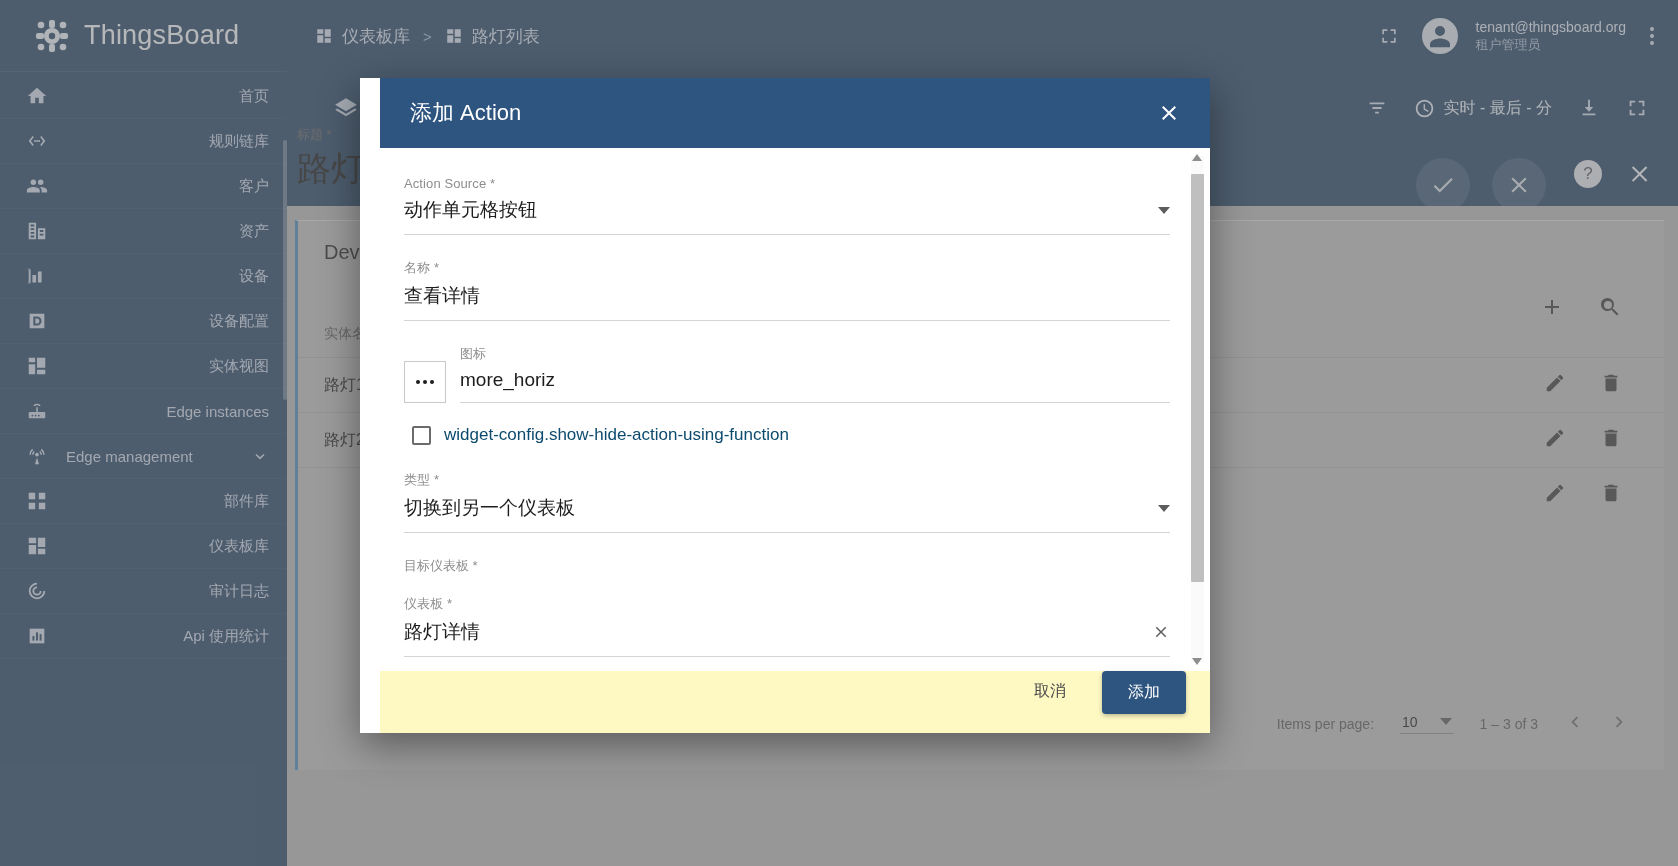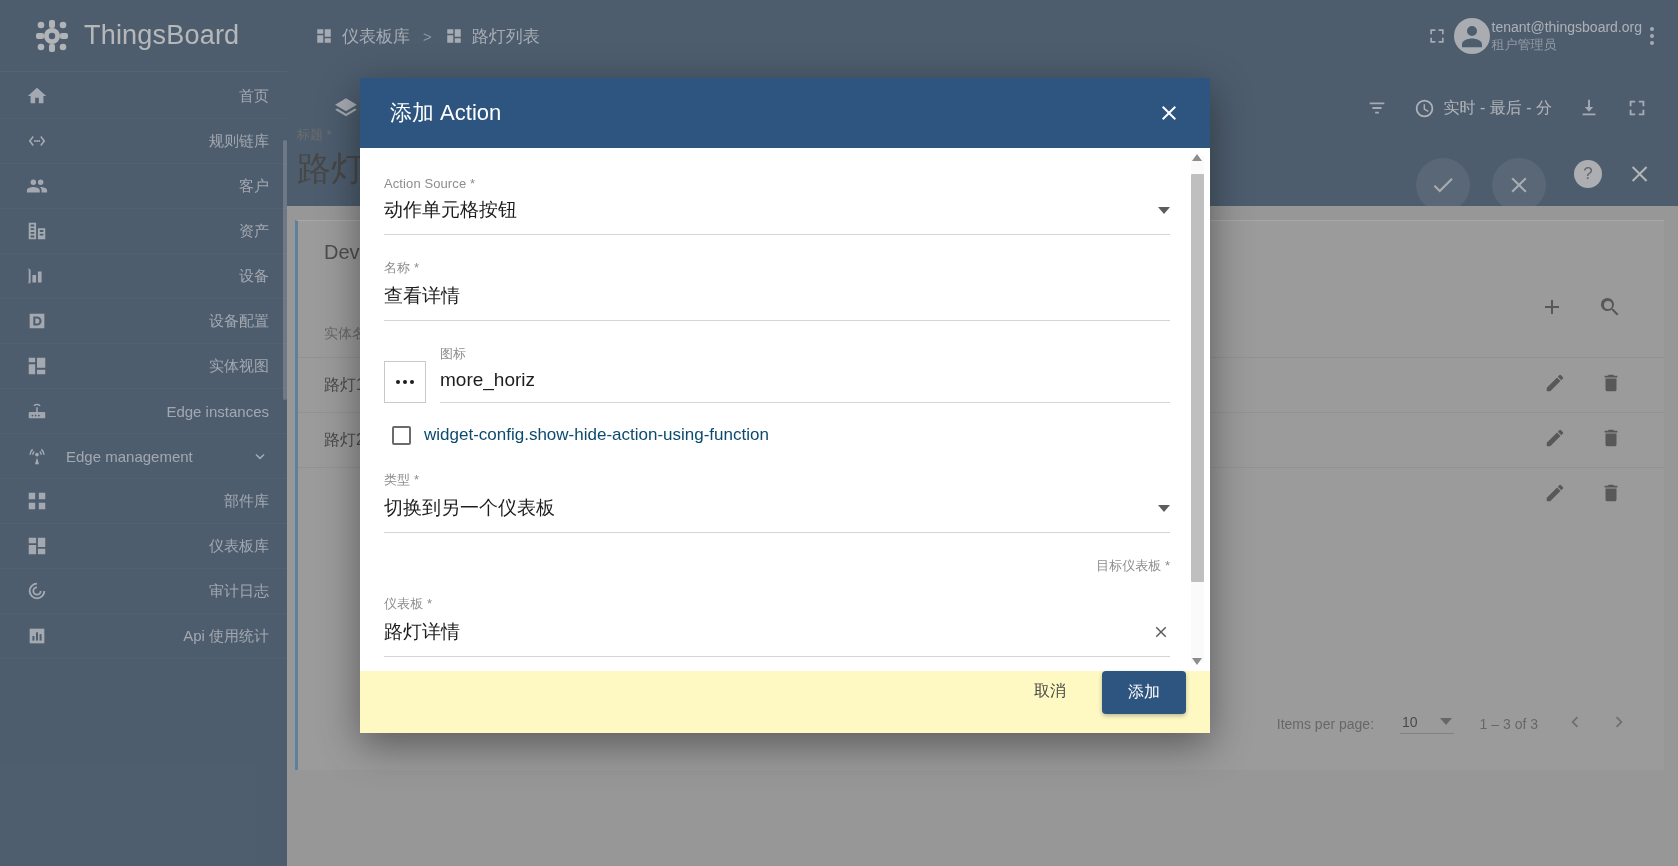--- a/index.html
+++ b/index.html
@@ -48,21 +48,21 @@
   
   .topbar {
     position: absolute; left: 287px; top: 0; right: 0; height: 72px;
     background: #2b4866; display: flex; align-items: center;
     padding: 0 18px 0 28px;
   }
   .crumbs { display: flex; align-items: center; gap: 11px; color: #cdd6e4; font-size: 17px; }
   .crumb { display: flex; align-items: center; gap: 9px; cursor: pointer; }
   .crumb-ico svg { width: 18px; height: 18px; fill: #cdd6e4; display: block; }
   .crumb-sep { color: #9fb0c6; font-size: 15px; padding: 0 2px; }
-  .topbar-right { margin-left: auto; display: flex; align-items: center; gap: 2px; }
+  .topbar-right { margin-left: auto; display: flex; align-items: center; gap: 18px; }
   .icon-btn { width: 30px; height: 30px; display: flex; align-items: center; justify-content: center; cursor: pointer; }
   .icon-btn svg { fill: #cdd6e4; }
   .avatar {
     width: 36px; height: 36px; border-radius: 50%; background: #d2d8e1;
     display: flex; align-items: center; justify-content: center;
   }
   .avatar svg { width: 30px; height: 30px; fill: #2b4866; }
   .user-meta { display: flex; flex-direction: column; line-height: 1.25; }
   .user-email { color: #d8dfe9; font-size: 14px; }
   .user-role { color: #a9b6c8; font-size: 13px; }
@@ -145,21 +145,21 @@
   .pager-arrows { display: flex; gap: 22px; }
   .pager-arrows svg { fill: #6a6a6a; }
 
   
   .scrim { position: absolute; inset: 0; background: rgba(120,120,120,0.45); }
 
   
   .dialog {
     position: absolute; left: 360px; top: 78px; width: 850px; height: 655px;
     background: #fff; box-shadow: 0 12px 38px rgba(0,0,0,0.42);
-    display: flex; flex-direction: column; overflow: hidden;
+    display: flex; flex-direction: column; overflow: hidden; padding-left: 20px;
   }
   .dlg-head {
     height: 70px; background: #2e5580; display: flex; align-items: center;
     padding: 0 24px 0 30px; flex: 0 0 70px;
   }
   .dlg-title { color: #fff; font-size: 22px; font-weight: 500; }
   .dlg-close {
     margin-left: auto; width: 34px; height: 34px; display: flex;
     align-items: center; justify-content: center; cursor: pointer;
   }
@@ -210,21 +210,21 @@
   .dots i { width: 4px; height: 4px; border-radius: 50%; background: #1d1d1d; display: block; }
   .icon-field .field { flex: 1; margin-bottom: 0; }
 
   .check-row { display: flex; align-items: center; gap: 13px; margin: 8px 0 26px 8px; }
   .checkbox {
     width: 19px; height: 19px; border: 2px solid #6b6b6b; border-radius: 2px;
     flex: 0 0 19px; cursor: pointer;
   }
   .check-label { font-size: 17px; color: #0c4a6e; }
 
-  .group-label { font-size: 13px; color: #8d8d8d; margin-bottom: 20px; text-align: right; }
+  .group-label { font-size: 13px; color: #8d8d8d; margin-bottom: 20px; }
 
   .dlg-foot {
     flex: 0 0 62px; display: flex; align-items: flex-start; justify-content: flex-end;
     gap: 18px; padding: 0 24px; background: #fef9c3;
   }
   .btn-text {
     background: none; border: none; font-size: 16px; color: #4a4a4a;
     padding: 10px 18px; cursor: pointer; font-family: inherit;
   }
   .btn-primary {

